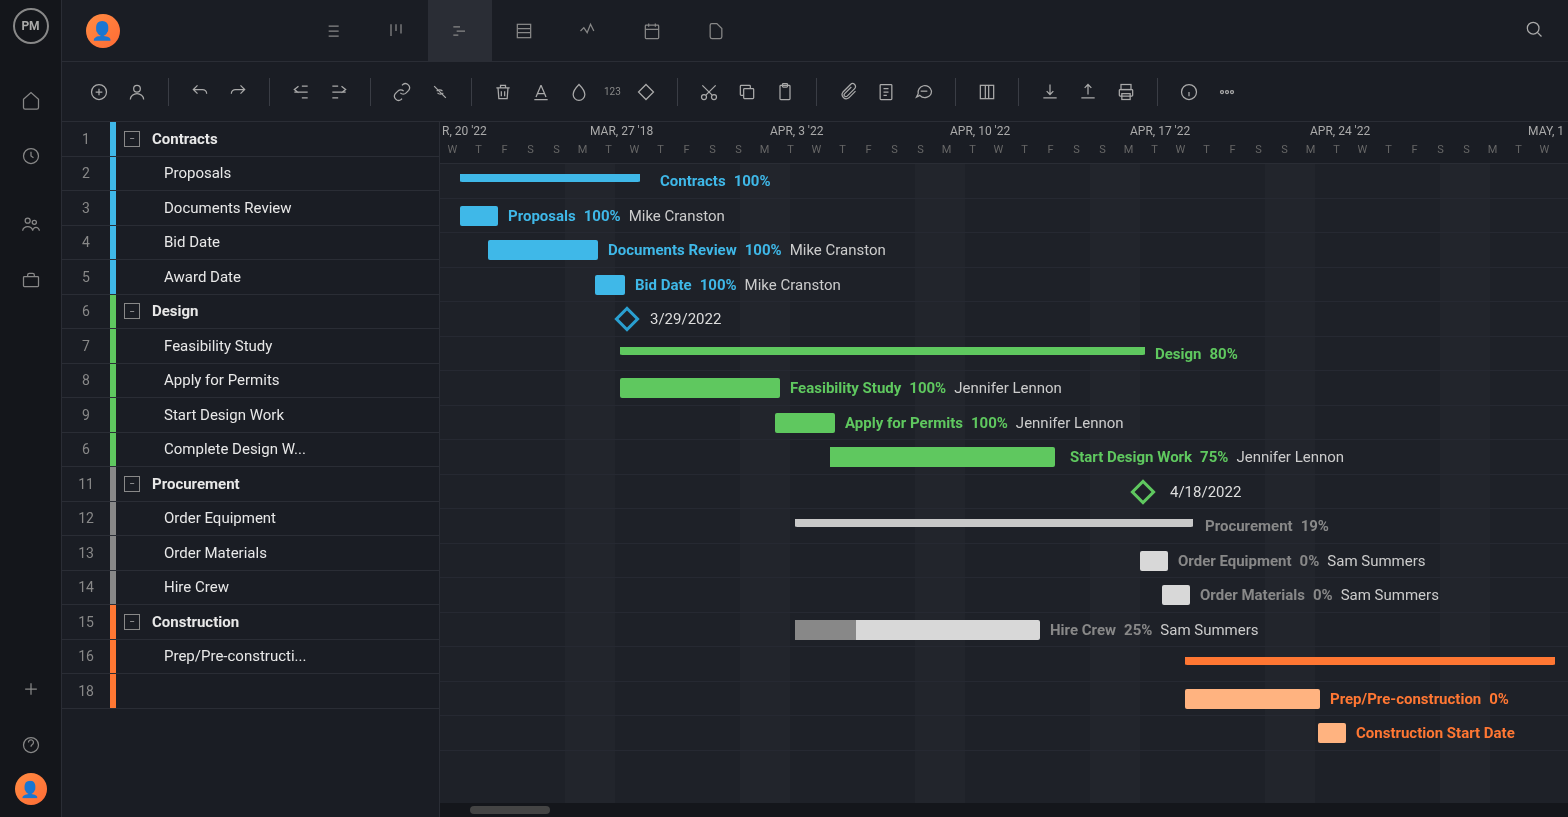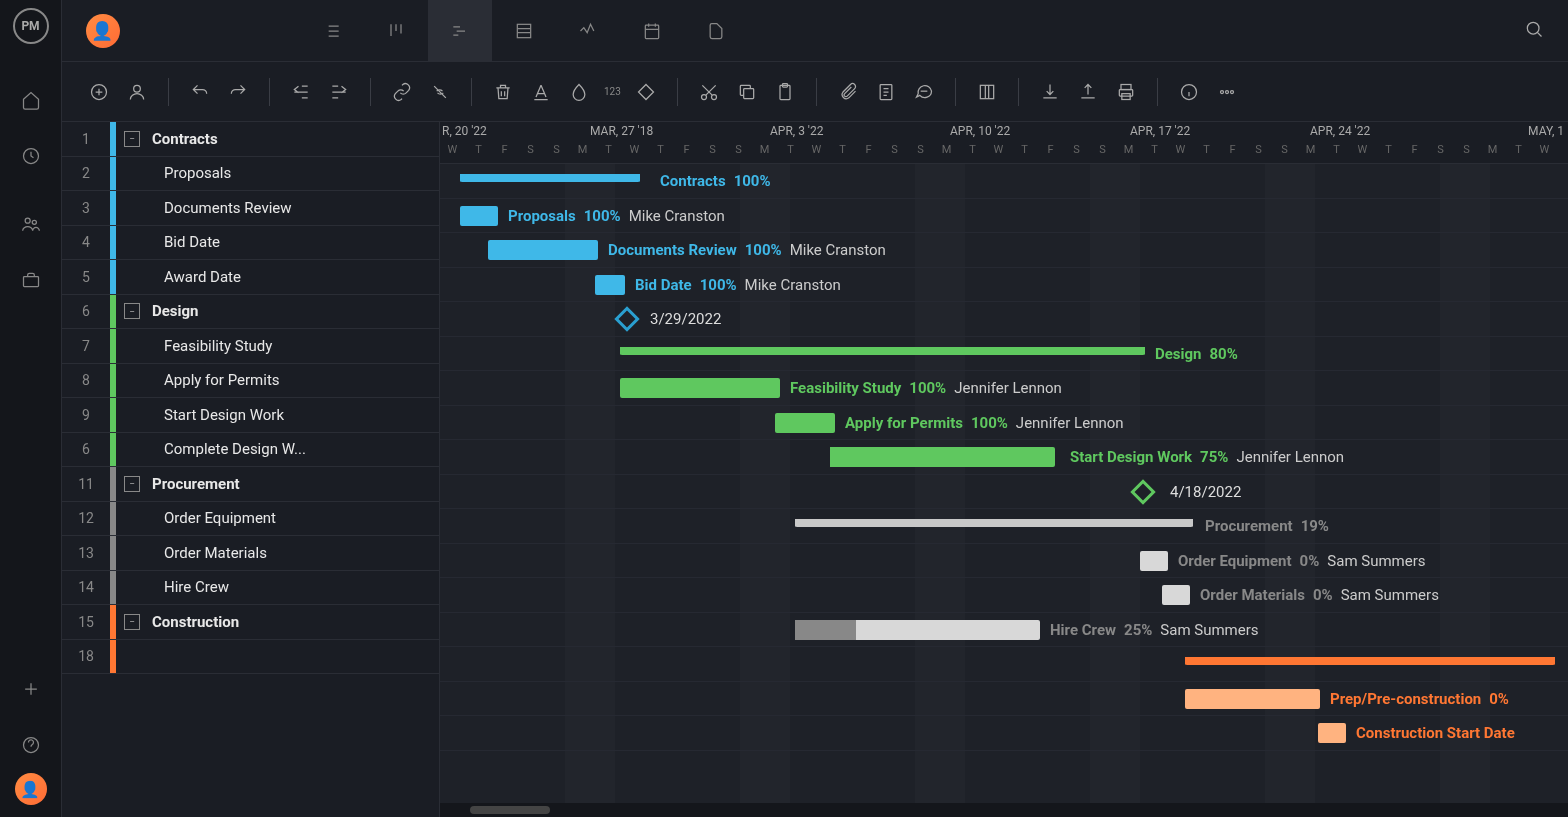--- a/index.html
+++ b/index.html
@@ -385,20 +385,26 @@
 
     <div class="row-name  row-indent">Hire Crew</div>
             </div>
             <div class="task-row">
               <div class="row-num">15</div>
     <div class="row-bar" style="background:#ff7733"></div>
     <div class="row-toggle">−</div>
     <div class="row-name group ">Construction</div>
             </div>
             <div class="task-row">
+              <div class="row-num">16</div>
+    <div class="row-bar" style="background:#ff7733"></div>
+
+    <div class="row-name  row-indent">Prep/Pre-constructi...</div>
+            </div>
+            <div class="task-row">
               <div class="row-num">18</div>
     <div class="row-bar" style="background:#ff7733"></div>
 
             </div>
           </div>
       </div>
 
       <div class="gantt">
         <div class="timeline-header">
           <div class="week-labels" id="week-labels">

